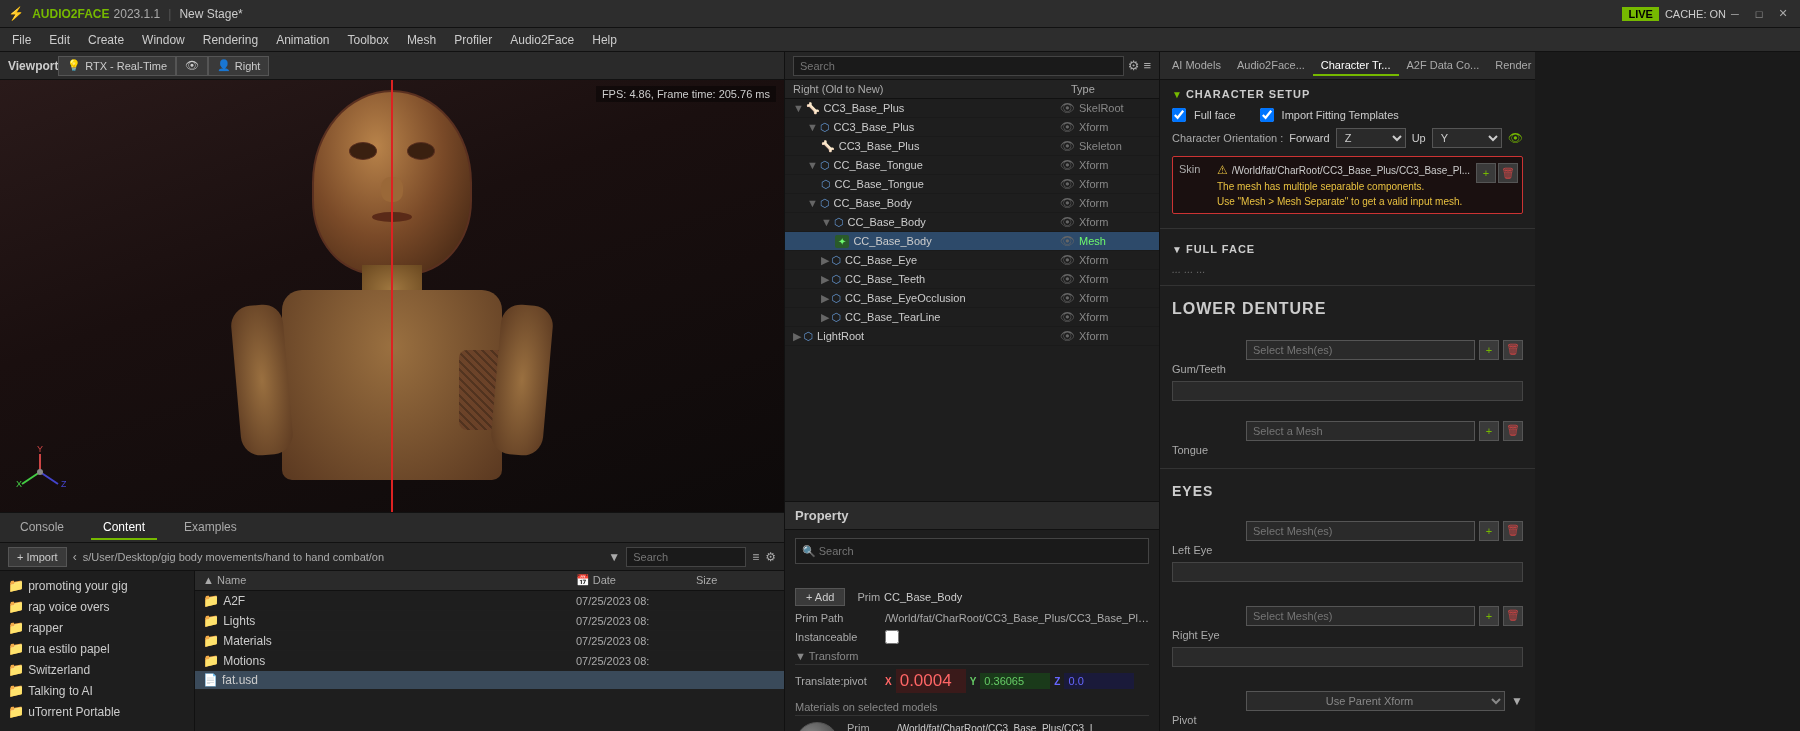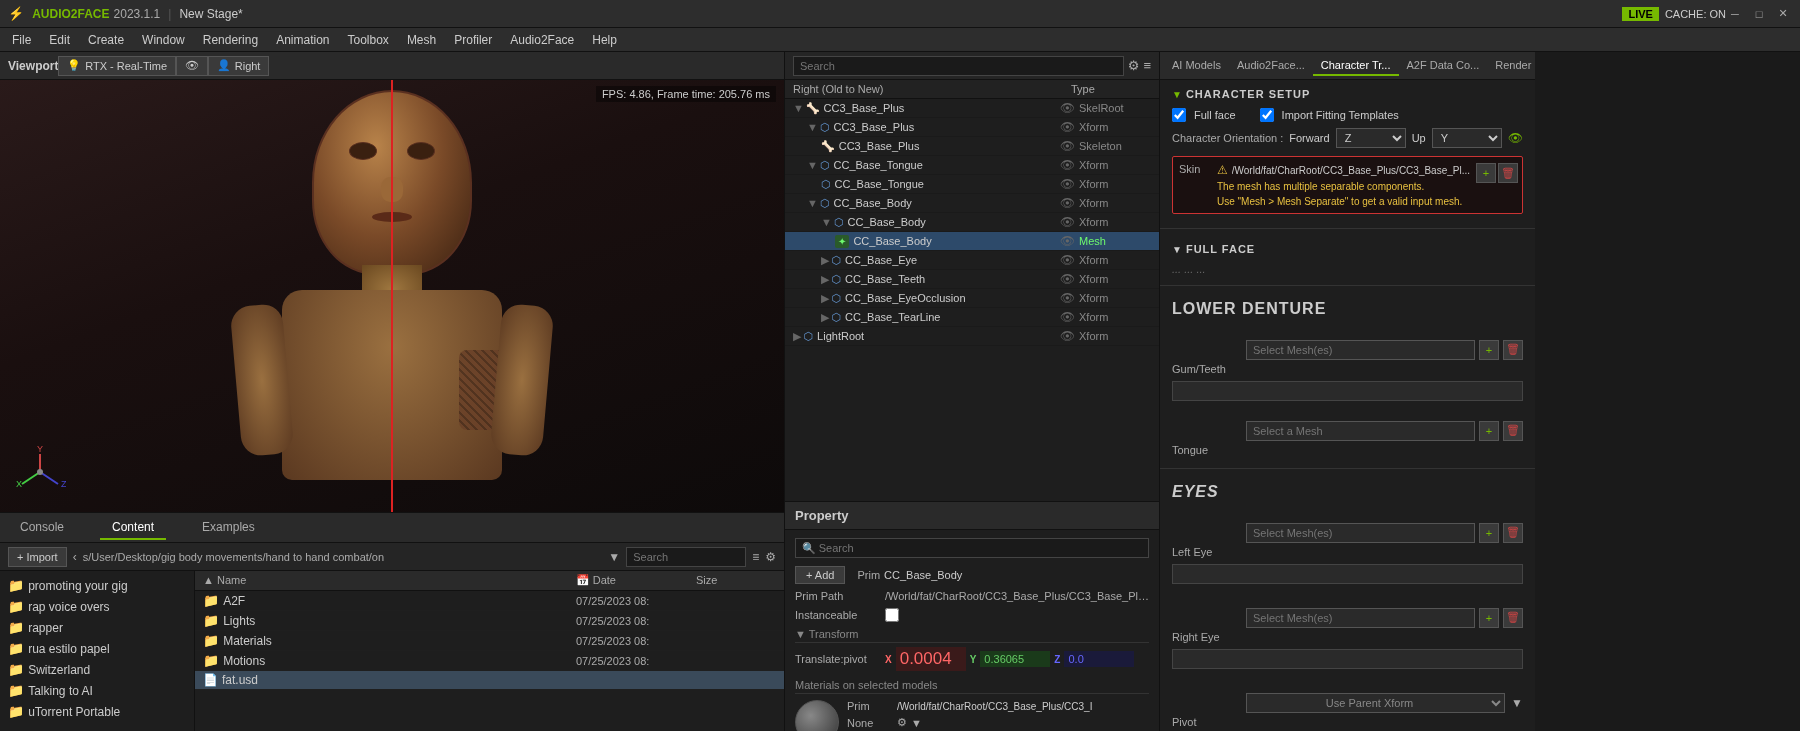--- a/index.html
+++ b/index.html
@@ -28,21 +28,21 @@
     #viewport-header { background: #2a2a2a; height: 28px; display: flex; align-items: center; padding: 0 8px; gap: 0; border-bottom: 1px solid #111; }
     .vp-btn { background: #3a3a3a; border: 1px solid #555; color: #ccc; font-size: 11px; padding: 1px 8px; cursor: pointer; display: flex; align-items: center; gap: 4px; height: 20px; }
     #viewport-canvas { position: relative; width: 100%; height: calc(460px - 28px); overflow: hidden; }
     .fps-display { position: absolute; top: 6px; right: 8px; color: #cccccc; font-size: 11px; background: rgba(0,0,0,0.4); padding: 2px 6px; }
     
     
     .char-bg { width: 100%; height: 100%; background: linear-gradient(180deg, #2a2020 0%, #1a1010 60%, #0d0d0d 100%); position: relative; display: flex; align-items: center; justify-content: center; }
 
     
     #content-panel { flex: 1; background: #1e1e1e; display: flex; flex-direction: column; }
-    #content-header { background: #2a2a2a; height: 30px; display: flex; align-items: center; padding: 0 8px; gap: 24px; border-bottom: 1px solid #111; }
+    #content-header { background: #2a2a2a; height: 30px; display: flex; align-items: center; padding: 0 8px; gap: 15px; border-bottom: 1px solid #111; }
     .tab-btn { padding: 4px 12px; cursor: pointer; color: #aaa; font-size: 12px; border-bottom: 2px solid transparent; }
     .tab-btn.active { color: #fff; border-bottom: 2px solid #76b900; }
     #content-toolbar { background: #252525; height: 28px; display: flex; align-items: center; padding: 0 8px; gap: 6px; border-bottom: 1px solid #111; }
     .ct-btn { background: #3a3a3a; border: 1px solid #555; color: #ccc; font-size: 11px; padding: 1px 8px; cursor: pointer; height: 20px; display: flex; align-items: center; gap: 3px; }
     .ct-path { color: #aaa; font-size: 11px; flex: 1; overflow: hidden; text-overflow: ellipsis; white-space: nowrap; }
     .search-input { background: #1a1a1a; border: 1px solid #444; color: #ccc; font-size: 11px; padding: 1px 6px; height: 20px; width: 120px; }
 
     
     #file-list { display: flex; flex: 1; overflow: hidden; }
     #file-sidebar { width: 195px; border-right: 1px solid #111; overflow-y: auto; padding: 4px 0; }
@@ -75,21 +75,21 @@
     .tree-eye { color: #666; margin-left: auto; padding-right: 4px; font-size: 12px; cursor: pointer; }
     .tree-type-label { width: 80px; color: #888; font-size: 11px; }
     .skel-icon { color: #c8a060; }
     .xform-icon { color: #6090c8; }
     .mesh-icon { color: #60c860; }
 
     
     #property-panel { background: #1e1e1e; border-top: 1px solid #111; height: 230px; display: flex; flex-direction: column; }
     #property-header { background: #2a2a2a; height: 28px; display: flex; align-items: center; padding: 0 10px; border-bottom: 1px solid #111; }
     #property-content { flex: 1; padding: 8px 10px; overflow-y: auto; }
-    .prop-search { background: #1a1a1a; border: 1px solid #444; color: #ccc; font-size: 11px; padding: 2px 6px; height: 20px; width: 100%; margin-bottom: 8px; }
+    .prop-search { background: #1a1a1a; border: 1px solid #444; color: #ccc; font-size: 11px; padding: 2px 6px; height: 26px; width: 100%; margin-bottom: 24px; }
     .prop-row { display: flex; align-items: center; margin-bottom: 6px; font-size: 11px; }
     .prop-label { width: 90px; color: #aaa; }
     .prop-add-btn { background: #3a3a3a; border: 1px solid #555; color: #ccc; font-size: 11px; padding: 2px 10px; cursor: pointer; }
     .prop-path { color: #aaa; font-size: 11px; flex: 1; overflow: hidden; text-overflow: ellipsis; }
     .prop-check { width: 14px; height: 14px; }
     .prop-section { margin-bottom: 8px; }
     .prop-section-title { color: #888; font-size: 11px; margin-bottom: 4px; border-bottom: 1px solid #333; padding-bottom: 2px; }
     .translate-row { display: flex; align-items: center; gap: 4px; font-size: 11px; }
     .coord-x { background: #3a1a1a; border: none; color: #ff6666; padding: 2px 4px; width: 70px; font-size: 17px; }
     .coord-y { background: #1a3a1a; border: none; color: #66cc66; padding: 2px 4px; width: 70px; font-size: 11px; }
@@ -609,21 +609,21 @@
       <div class="mesh-select-row">
         <span class="mesh-select-label">Tongue</span>
         <input class="mesh-select-input placeholder" placeholder="Select a Mesh" value="" style="">
         <button class="icon-btn add-icon">+</button>
         <button class="icon-btn del-icon">🗑</button>
       </div>
     </div>
 
     <div class="eyes-section">
       <div class="subsection-title">
-        <span style="color:#cccccc;font-size:16px;font-weight:bold;letter-spacing:1px;font-style:italic;">EYES</span>
+        <span style="color:#cccccc;font-size:14px;font-weight:bold;letter-spacing:1px;">EYES</span>
       </div>
 
       <div class="mesh-select-row">
         <span class="mesh-select-label">Left Eye</span>
         <input class="mesh-select-input placeholder" placeholder="Select Mesh(es)" value="" style="">
         <button class="icon-btn add-icon">+</button>
         <button class="icon-btn del-icon">🗑</button>
       </div>
       <div style="background:#2a2a2a;height:20px;margin-bottom:8px;border:1px solid #444;"></div>
 

